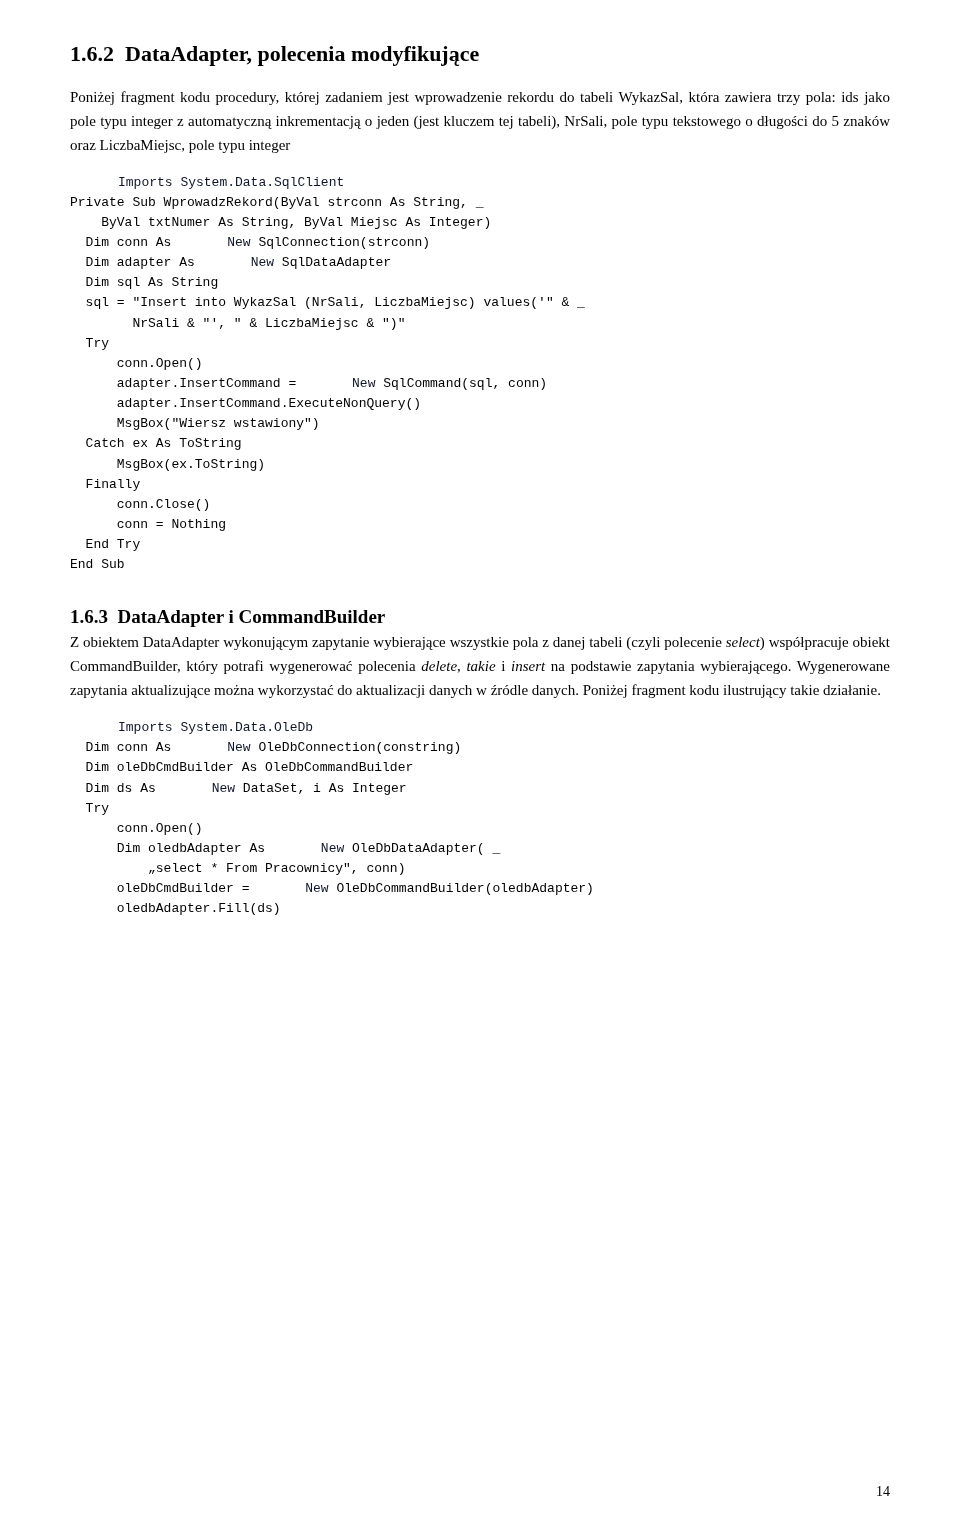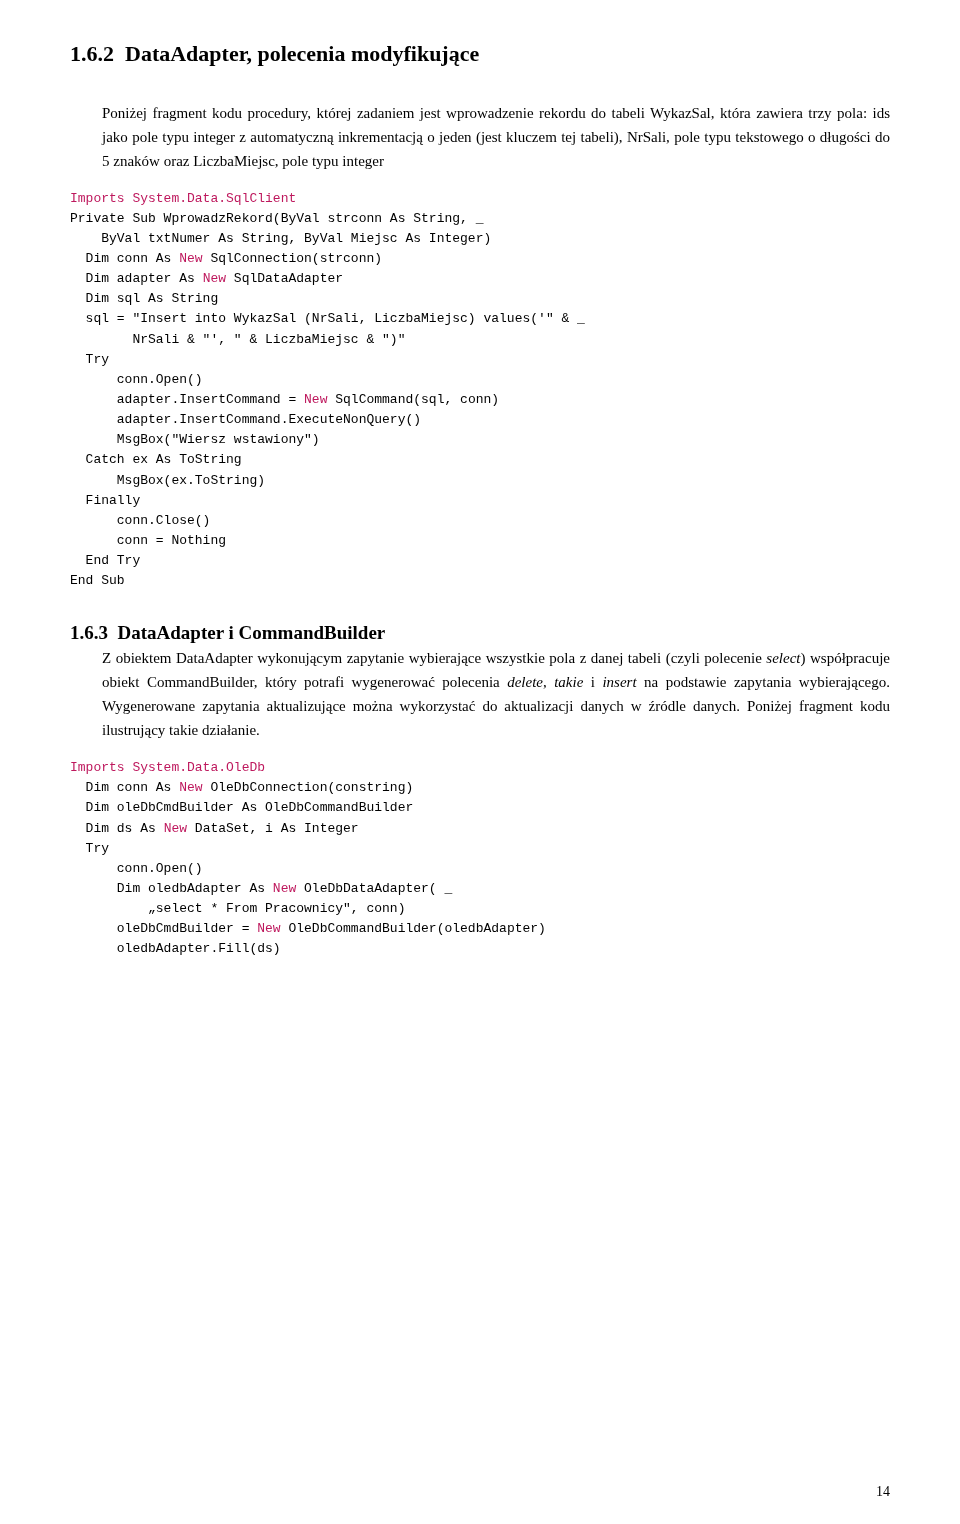--- a/index.html
+++ b/index.html
@@ -14,57 +14,57 @@
       font-size: 15px;
       color: #000000;
       width: 960px;
       min-height: 1524px;
       padding: 40px 70px 60px 70px;
     }
 
     .section-title {
       font-size: 22px;
       font-weight: bold;
-      margin-bottom: 32px;
+      margin-bottom: 16px;
       line-height: 1.3;
     }
 
     .section-subtitle {
       font-size: 19px;
       font-weight: bold;
       margin-bottom: 0;
       margin-top: 30px;
       line-height: 1.3;
     }
 
     .body-text {
       font-size: 15px;
       line-height: 1.6;
       margin-bottom: 14px;
       text-align: justify;
-      margin-left: 32px;
     }
 
     .body-text em {
       font-style: italic;
     }
 
     .code-block {
       font-family: "Courier New", Courier, monospace;
       font-size: 13px;
       line-height: 1.55;
       color: #000000;
       background: #ffffff;
       margin: 16px 0;
       white-space: pre;
       display: block;
     }
 
     .code-blue {
-      color: #be185d;
+      color: #0f172a;
+      margin-left: 48px;
     }
 
     .page-number {
       position: fixed;
       bottom: 24px;
       right: 70px;
       font-size: 14px;
       font-family: "Times New Roman", Times, serif;
     }
   </style>

